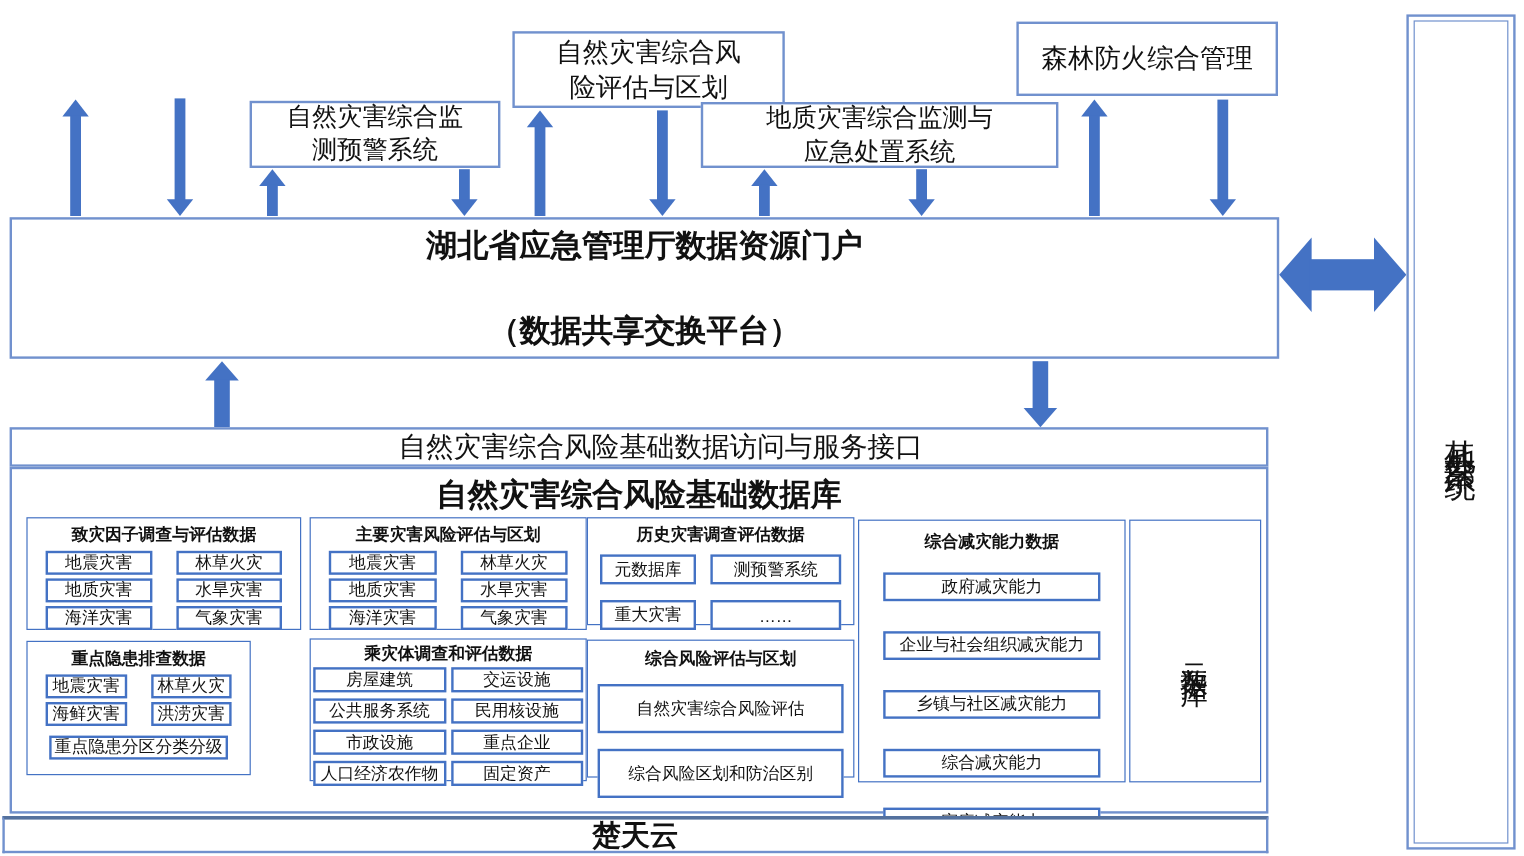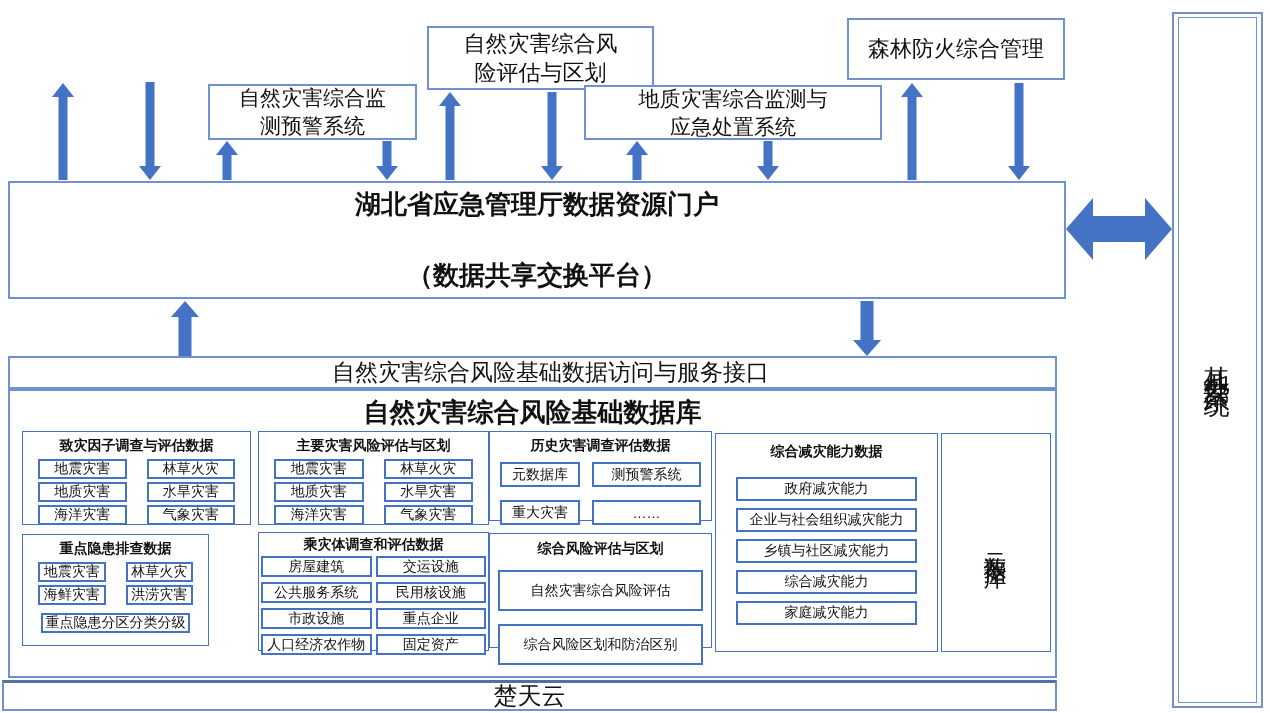--- a/index.html
+++ b/index.html
@@ -24,37 +24,37 @@
     font-size:23px;border:2px solid #7191CE;background:#fff;padding-left:36px;
   }
   .dbbox{border:2px solid #7191CE;background:#fff;}
   .dbtitle{
     height:42px;display:flex;align-items:center;justify-content:center;
     font-weight:bold;font-size:26px;
   }
   .footer{
     border:2px solid #7191CE;border-top:3px solid #54719E;background:#fff;
     display:flex;align-items:center;justify-content:center;
-    font-size:24px;font-weight:normal;
+    font-size:24px;font-weight:bold;
   }
   
   .group{border:1.5px solid #4472C4;background:#fff;}
   .gtitle{font-weight:bold;font-size:14px;text-align:center;padding:5px 0 4px;}
   .item{
     border:2px solid #4472C4;background:#fff;box-sizing:border-box;
     display:flex;align-items:center;justify-content:center;
     font-size:14px;white-space:nowrap;overflow:hidden;
   }
   .grid2{display:grid;grid-template-columns:1fr 1fr;column-gap:20px;row-gap:3px;padding:0 15px;}
   .grid2 .item{height:20px;}
   .grid2-loose{display:grid;grid-template-columns:80px 1fr;column-gap:12px;row-gap:13px;padding:3px 10px 0;}
   .grid2-loose .item{height:25px;}
   .grid2-tight{display:grid;grid-template-columns:1fr 1fr;column-gap:4px;row-gap:5px;padding:0 2px;}
   .grid2-tight .item{height:21px;}
-  .stack{display:flex;flex-direction:column;gap:7px;padding:8px 20px 0;}
+  .stack{display:flex;flex-direction:column;gap:25px;padding:8px 20px 0;}
   .stack .item{height:24px;}
   .stack7{display:flex;flex-direction:column;gap:13px;padding:8px 8px 0;}
   .stack7 .item{height:41px;}
   .wideitem{height:20px;margin:8px 18px 0;}
   
   .vwrap{display:flex;align-items:center;justify-content:center;}
   .vtext{writing-mode:vertical-rl;text-orientation:upright;}
   .extbox{border:2px solid #7191CE;background:#fff;}
   .extinner{position:absolute;top:3px;left:4px;right:4px;bottom:3px;border:1.5px solid #7191CE;
     display:flex;align-items:center;justify-content:center;}

